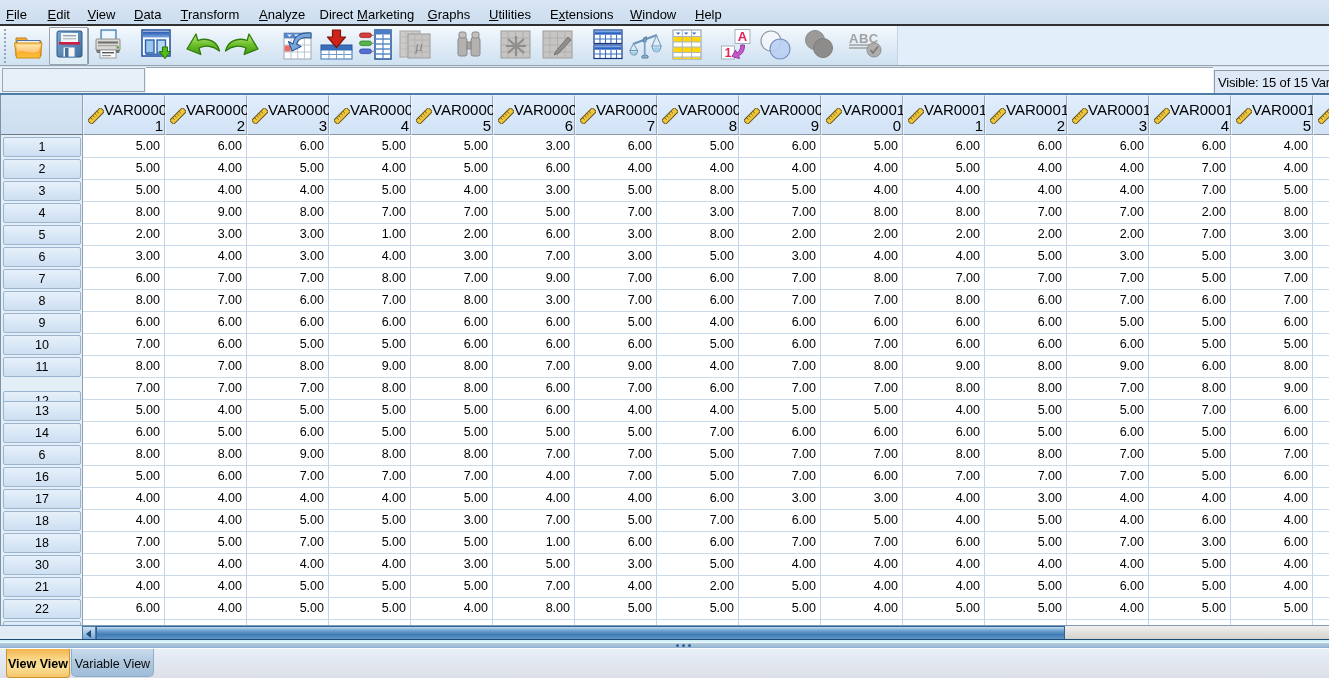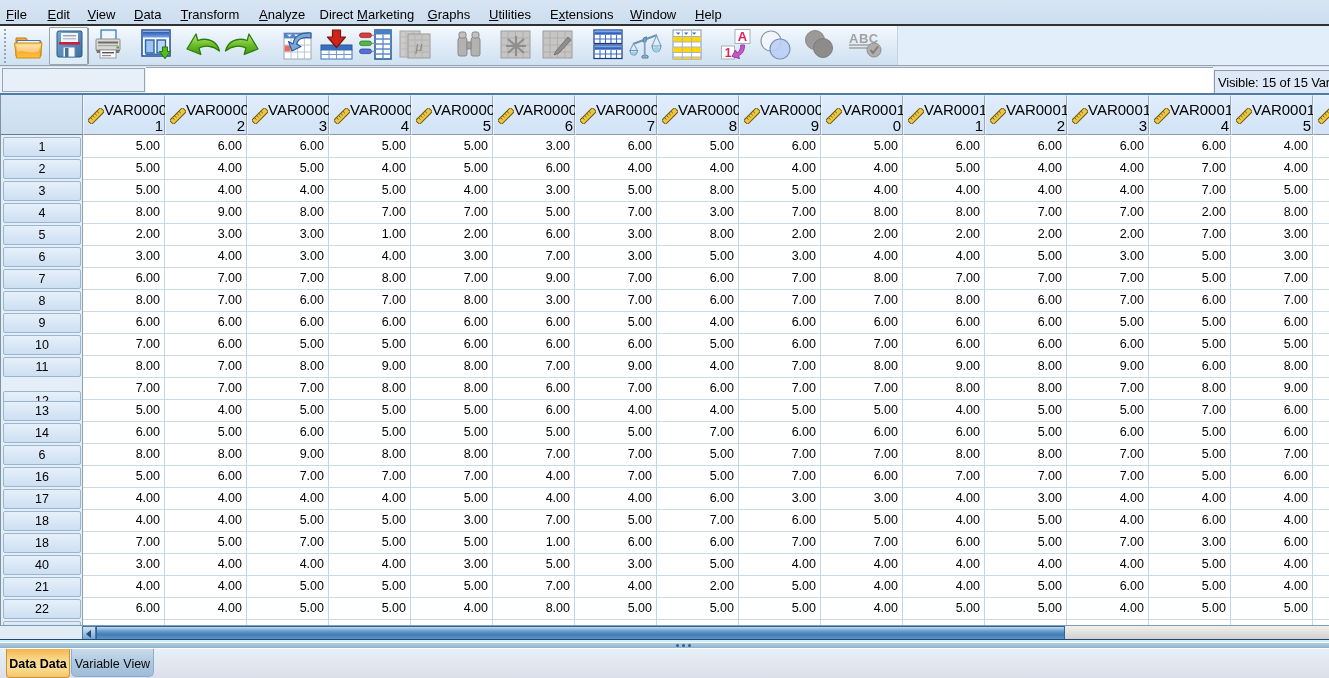--- a/index.html
+++ b/index.html
@@ -773,21 +773,21 @@
 <div class="dc" style="left:574px;top:437px">6.00</div>
 <div class="dc" style="left:656px;top:437px">6.00</div>
 <div class="dc" style="left:738px;top:437px">7.00</div>
 <div class="dc" style="left:820px;top:437px">7.00</div>
 <div class="dc" style="left:902px;top:437px">6.00</div>
 <div class="dc" style="left:984px;top:437px">5.00</div>
 <div class="dc" style="left:1066px;top:437px">7.00</div>
 <div class="dc" style="left:1148px;top:437px">3.00</div>
 <div class="dc" style="left:1230px;top:437px">6.00</div>
 <div class="dc" style="left:1312px;top:437px;width:17px"></div>
-<div class="rh" style="top:460px">40</div>
+<div class="rh" style="top:460px">30</div>
 <div class="dc" style="left:82px;top:459px">3.00</div>
 <div class="dc" style="left:164px;top:459px">4.00</div>
 <div class="dc" style="left:246px;top:459px">4.00</div>
 <div class="dc" style="left:328px;top:459px">4.00</div>
 <div class="dc" style="left:410px;top:459px">3.00</div>
 <div class="dc" style="left:492px;top:459px">5.00</div>
 <div class="dc" style="left:574px;top:459px">3.00</div>
 <div class="dc" style="left:656px;top:459px">5.00</div>
 <div class="dc" style="left:738px;top:459px">4.00</div>
 <div class="dc" style="left:820px;top:459px">4.00</div>
@@ -857,15 +857,15 @@
 <div id="strip1"></div>
     <div id="strip2"></div>
     <div id="strip3"></div>
 <div id="splitbar"></div>
     <div id="splitline"></div>
     <div id="stripw"></div>
 <div class="dot" style="left:676px"></div>
     <div class="dot" style="left:682px"></div>
     <div class="dot" style="left:688px"></div>
 <div id="tabarea">
-<div id="tab1">Data Data</div>
+<div id="tab1">View View</div>
 <div id="tab2">Variable View</div>
 </div>
 </div>
 </body></html>

